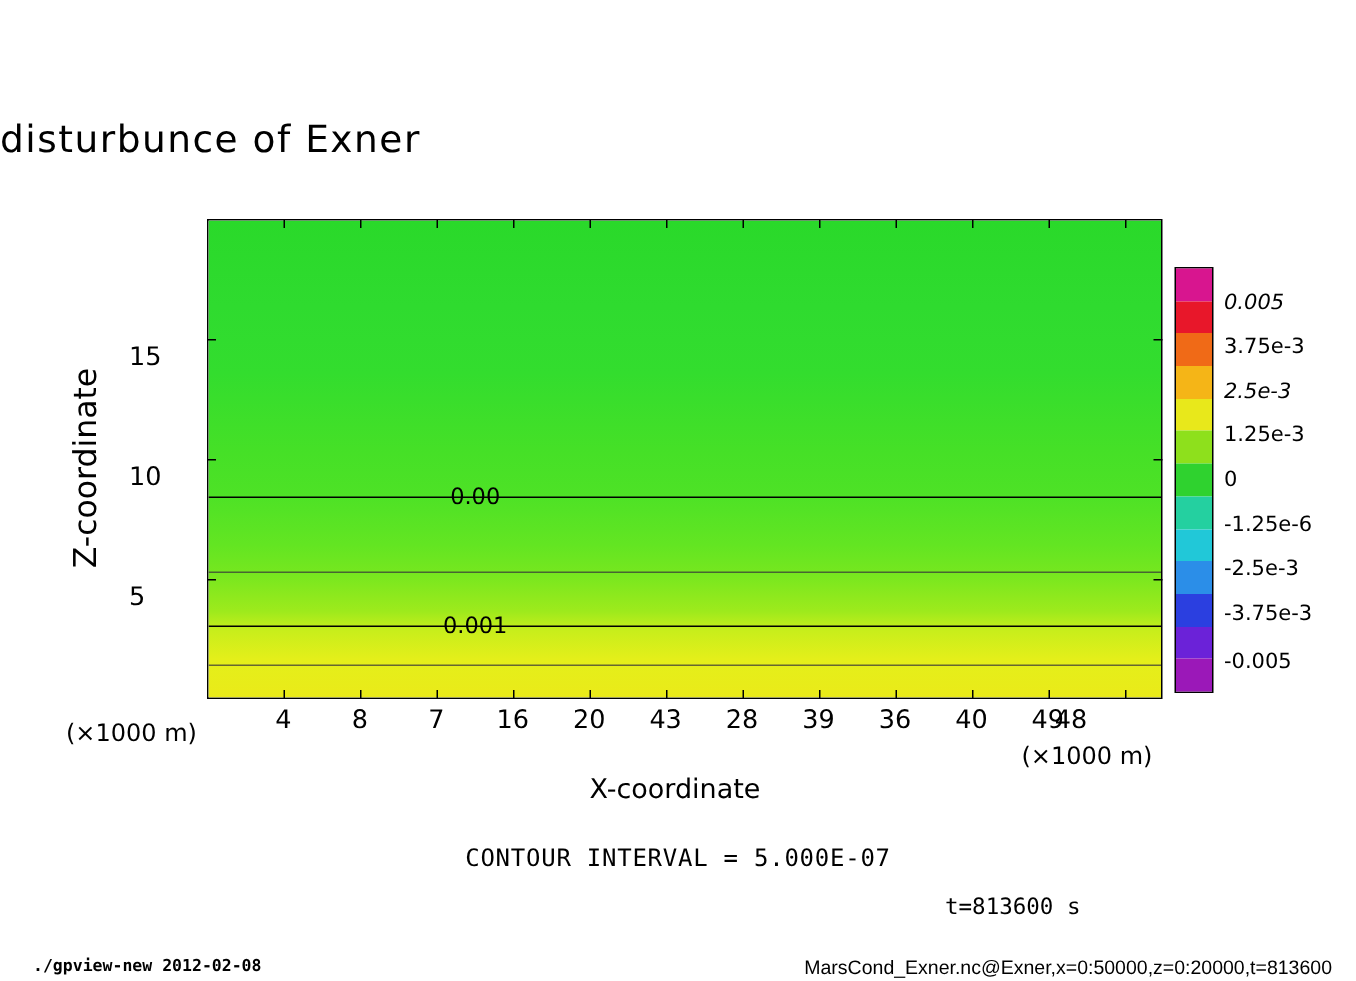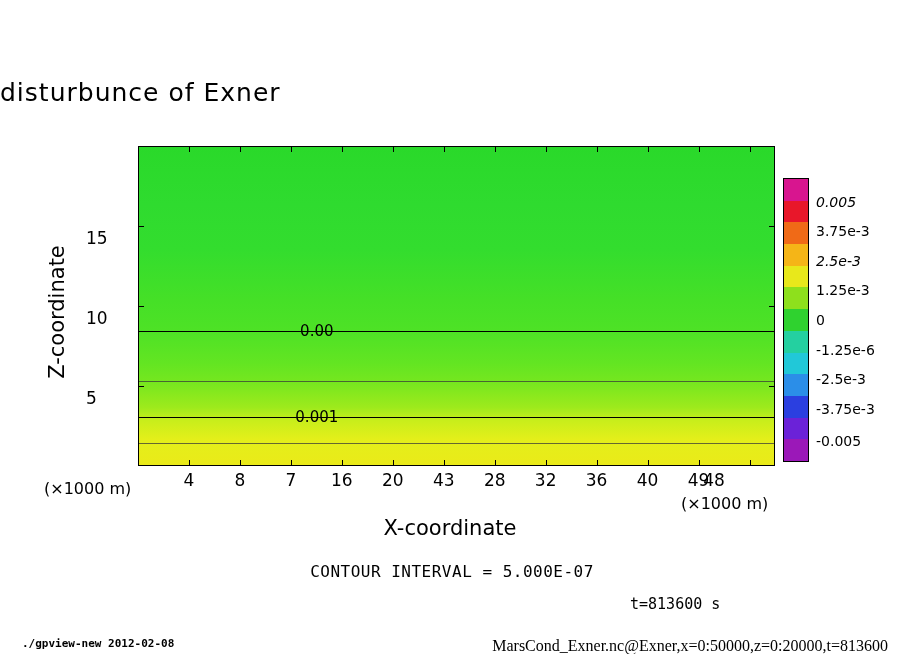--- a/index.html
+++ b/index.html
@@ -65,21 +65,21 @@
     margin-top:12px;
   }
   .tickmark-x{position:absolute;width:1px;height:6px;background:#000;top:146px;}
   .tickmark-x.bottom{top:460px;}
   .tickmark-y{position:absolute;height:1px;width:6px;background:#000;left:138px;}
   .tickmark-y.right{left:769px;}
 
   #xlabel{
     left:0;top:516px;width:900px;text-align:center;
     font-family:"DejaVu Sans", sans-serif;
-    font-size:21px;
+    font-size:18px;
   }
   #ylabel{
     left:-58px;top:300px;width:230px;text-align:center;
     font-family:"DejaVu Sans", sans-serif;
     font-size:21px;
     transform:rotate(-90deg);
     transform-origin:center center;
   }
   #xunit-left{
     left:44px;top:479px;
@@ -119,22 +119,22 @@
     font-size:15px;
   }
   #footer-left{
     left:22px;top:637px;
     font-family:"DejaVu Sans Mono", monospace;
     font-size:11px;
     font-weight:bold;
   }
   #footer-right{
     right:16px;top:637px;
-    font-family:Liberation Serif, serif;
-    font-size:16px;
+    font-family:Liberation Sans, sans-serif;
+    font-size:13px;
     text-align:right;
   }
 </style>
 </head>
 <body>
 
 <div class="abs" id="chart-title">disturbunce of Exner</div>
 
 <div class="abs" id="plot-frame">
   <div id="plot-fill" style="background: linear-gradient(rgb(42, 217, 42) 0%, rgb(47, 219, 47) 18%, rgb(51, 221, 46) 32%, rgb(69, 224, 39) 48%, rgb(78, 226, 38) 58%, rgb(99, 229, 34) 68%, rgb(118, 231, 31) 74%, rgb(158, 234, 28) 82%, rgb(200, 238, 27) 86%, rgb(228, 239, 26) 92%, rgb(234, 234, 25) 100%);"></div>
@@ -167,21 +167,21 @@
     <div class="tickmark-x abs" style="left: 341.84px;"></div>
     <div class="tick-x abs" style="left: 392.8px;">20</div>
     <div class="tickmark-x bottom abs" style="left: 392.8px;"></div>
     <div class="tickmark-x abs" style="left: 392.8px;"></div>
     <div class="tick-x abs" style="left: 443.76px;">43</div>
     <div class="tickmark-x bottom abs" style="left: 443.76px;"></div>
     <div class="tickmark-x abs" style="left: 443.76px;"></div>
     <div class="tick-x abs" style="left: 494.72px;">28</div>
     <div class="tickmark-x bottom abs" style="left: 494.72px;"></div>
     <div class="tickmark-x abs" style="left: 494.72px;"></div>
-    <div class="tick-x abs" style="left: 545.68px;">32</div>
+    <div class="tick-x abs" style="left: 545.68px;">39</div>
     <div class="tickmark-x bottom abs" style="left: 545.68px;"></div>
     <div class="tickmark-x abs" style="left: 545.68px;"></div>
     <div class="tick-x abs" style="left: 596.64px;">36</div>
     <div class="tickmark-x bottom abs" style="left: 596.64px;"></div>
     <div class="tickmark-x abs" style="left: 596.64px;"></div>
     <div class="tick-x abs" style="left: 647.6px;">40</div>
     <div class="tickmark-x bottom abs" style="left: 647.6px;"></div>
     <div class="tickmark-x abs" style="left: 647.6px;"></div>
     <div class="tick-x abs" style="left: 698.56px;">49</div>
     <div class="tickmark-x bottom abs" style="left: 698.56px;"></div>

